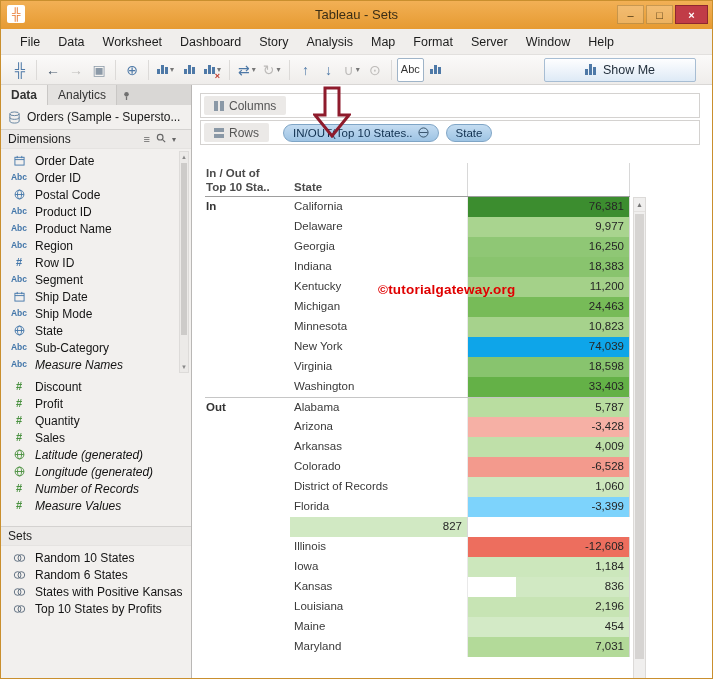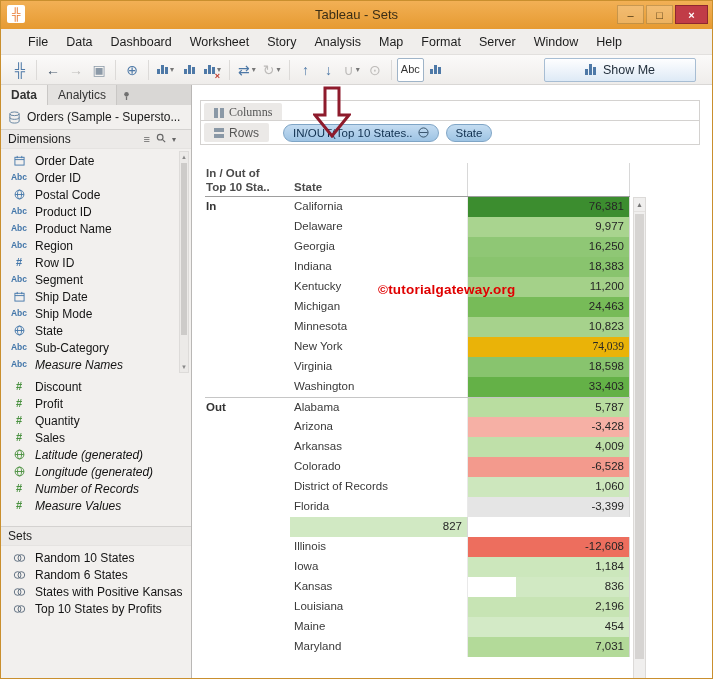--- a/index.html
+++ b/index.html
@@ -9,21 +9,21 @@
 
   
   .titlebar{position:absolute;left:0;top:0;width:100%;height:28px;background:linear-gradient(#F2B055,#E69A31);display:flex;align-items:flex-start;padding:4px 0 0 6px;}
   .app-icon{width:18px;height:18px;background:#fff;border-radius:2px;display:flex;align-items:center;justify-content:center;color:#E8762C;font-size:12px;font-weight:bold;line-height:1;}
   .title{position:absolute;left:0;right:0;top:6px;text-align:center;font-size:13px;color:#3A2E16;}
   .win-controls{margin-left:auto;display:flex;gap:2px;padding-right:4px;z-index:2;}
   .win-btn{width:27px;height:19px;display:flex;align-items:center;justify-content:center;font-size:11px;color:#4A3410;background:rgba(255,255,255,0.20);border:1px solid rgba(120,85,20,0.35);cursor:default;}
   .win-btn.close{width:33px;background:#C13C47;color:#fff;border-color:#8E2730;font-weight:bold;}
 
   
-  .menubar{position:absolute;top:28px;left:0;width:100%;height:26px;background:#F0EEEC;border-bottom:1px solid #E2E0DE;display:flex;align-items:center;padding-left:18px;}
+  .menubar{position:absolute;top:28px;left:0;width:100%;height:26px;background:#F0EEEC;border-bottom:1px solid #E2E0DE;display:flex;align-items:center;padding-left:10px;}
   .menu-item{padding:0 9px;font-size:12.5px;color:#1d1d1d;height:100%;display:flex;align-items:center;}
 
   
   .toolbar{position:absolute;top:54px;left:0;width:100%;height:30px;background:linear-gradient(#FBFAF9,#EFEDEB);border-bottom:1px solid #D9D7D5;display:flex;align-items:center;padding:0 8px;}
   .tb-buttons{display:flex;align-items:center;gap:1px;}
   .tb-btn{height:24px;min-width:22px;display:flex;align-items:center;justify-content:center;padding:0 3px;border-radius:2px;position:relative;}
   .tb-btn.boxed{border:1px solid #9FB4C8;background:#fff;font-size:11px;min-width:26px;}
   .tb-glyph{font-size:14px;line-height:1;}
   .tb-btn.boxed .tb-glyph{font-size:11px;}
   .tb-caret{font-size:8px;color:#777;margin-left:2px;}
@@ -61,21 +61,21 @@
   .mtop{margin-top:10px;}
   .side-scroll{position:absolute;right:2px;top:66px;width:10px;height:222px;background:#ECEAE8;border:1px solid #DDDBD9;}
   .side-scroll .arr{position:absolute;left:0;width:100%;height:10px;display:flex;align-items:center;justify-content:center;font-size:6px;color:#888;}
   .side-scroll .arr.up{top:0;}
   .side-scroll .arr.dn{bottom:0;}
   .side-scroll .thumb{position:absolute;left:1px;top:11px;width:6px;height:172px;background:#CDCBC9;}
 
   
   .main{position:relative;flex:1;background:#fff;}
   .shelf{position:absolute;left:8px;right:12px;height:25px;border:1px solid #D4D2D0;background:#fff;display:flex;align-items:center;padding:0 3px;gap:8px;}
-  .shelf.columns{top:15px;font-family:Liberation Serif, serif;}
+  .shelf.columns{top:8px;}
   .shelf.rows{top:35px;}
   .shelf-chip{display:flex;align-items:center;gap:5px;background:#EBE9E7;border-radius:2px;height:19px;padding:0 10px;font-size:12px;color:#555;flex:none;}
   .chip-grid{color:#8A98A6;display:flex;}
   .pills{display:flex;gap:7px;margin-left:6px;}
   .pill{height:18px;border-radius:9px;background:linear-gradient(#C4DCF1,#9EC4E4);border:1px solid #7FA5C6;display:flex;align-items:center;gap:5px;padding:0 9px;font-size:11.5px;color:#10304F;white-space:nowrap;}
   .pill .pill-icon{display:flex;color:#2F4A63;}
 
   .red-arrow{position:absolute;left:121px;top:1px;z-index:7;}
 
   .viz{position:absolute;left:13px;top:78px;width:425px;}
@@ -106,22 +106,22 @@
     <div class="win-controls">
       <div class="win-btn">–</div>
       <div class="win-btn">□</div>
       <div class="win-btn close">×</div>
     </div>
   </div>
 
   <div class="menubar">
       <div class="menu-item">File</div>
       <div class="menu-item">Data</div>
+      <div class="menu-item">Worksheet</div>
       <div class="menu-item">Dashboard</div>
-      <div class="menu-item">Worksheet</div>
       <div class="menu-item">Story</div>
       <div class="menu-item">Analysis</div>
       <div class="menu-item">Map</div>
       <div class="menu-item">Format</div>
       <div class="menu-item">Server</div>
       <div class="menu-item">Window</div>
       <div class="menu-item">Help</div>
     </div>
 
   <div class="toolbar">
@@ -512,21 +512,21 @@
               <div class="cell-value" style="background: rgb(119, 187, 88);">24,463</div>
             </div>
             <div class="viz-row">
               <div class="cell-group"></div>
               <div class="cell-state">Minnesota</div>
               <div class="cell-value" style="background: rgb(166, 210, 140);">10,823</div>
             </div>
             <div class="viz-row">
               <div class="cell-group"></div>
               <div class="cell-state">New York</div>
-              <div class="cell-value" style="background: #eab308; font-family: Liberation Serif, serif;">74,039</div>
+              <div class="cell-value" style="background: #0ea5e9;">74,039</div>
             </div>
             <div class="viz-row">
               <div class="cell-group"></div>
               <div class="cell-state">Virginia</div>
               <div class="cell-value" style="background: rgb(136, 196, 110);">18,598</div>
             </div>
             <div class="viz-row">
               <div class="cell-group"></div>
               <div class="cell-state">Washington</div>
               <div class="cell-value" style="background: rgb(100, 177, 71);">33,403</div>
@@ -552,21 +552,21 @@
               <div class="cell-value" style="background: rgb(243, 154, 141);">-6,528</div>
             </div>
             <div class="viz-row">
               <div class="cell-group"></div>
               <div class="cell-state">District of Records</div>
               <div class="cell-value" style="background: rgb(205, 231, 189);">1,060</div>
             </div>
             <div class="viz-row">
               <div class="cell-group"></div>
               <div class="cell-state">Florida</div>
-              <div class="cell-value" style="background: #e5e5e5;">-3,399</div>
+              <div class="cell-value" style="background: #7dd3fc;">-3,399</div>
             </div>
             <div class="viz-row">
               <div class="cell-group"></div>
               <div class="cell-value" style="background: rgb(209, 233, 195);">827</div>
             </div>
             <div class="viz-row">
               <div class="cell-group"></div>
               <div class="cell-state">Illinois</div>
               <div class="cell-value" style="background: rgb(237, 110, 94);">-12,608</div>
             </div>

